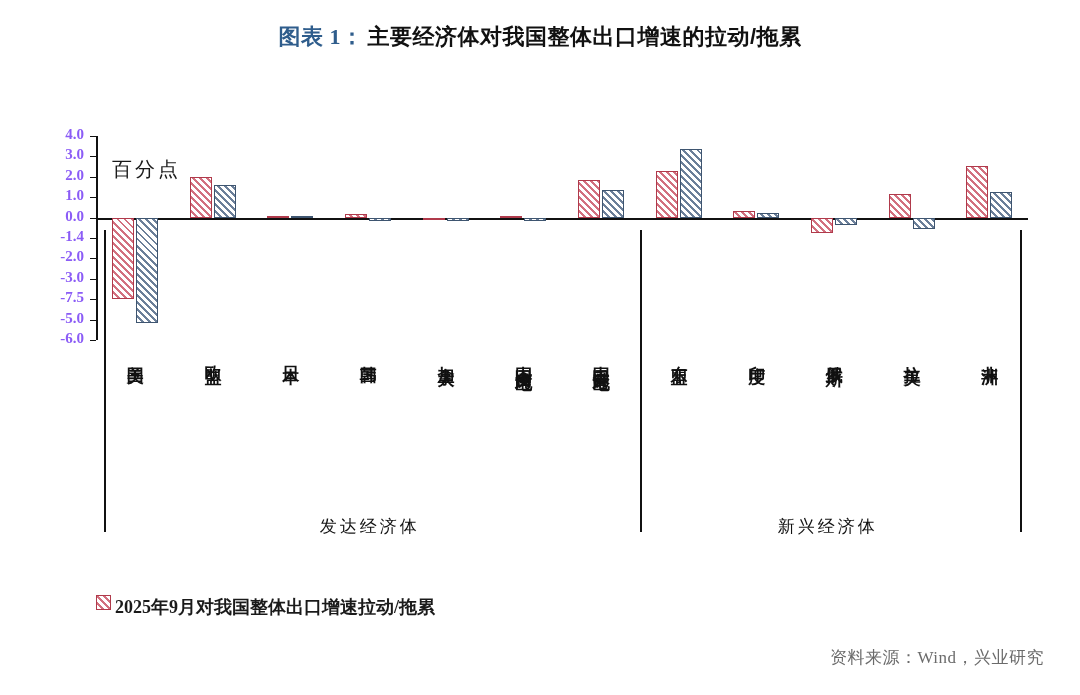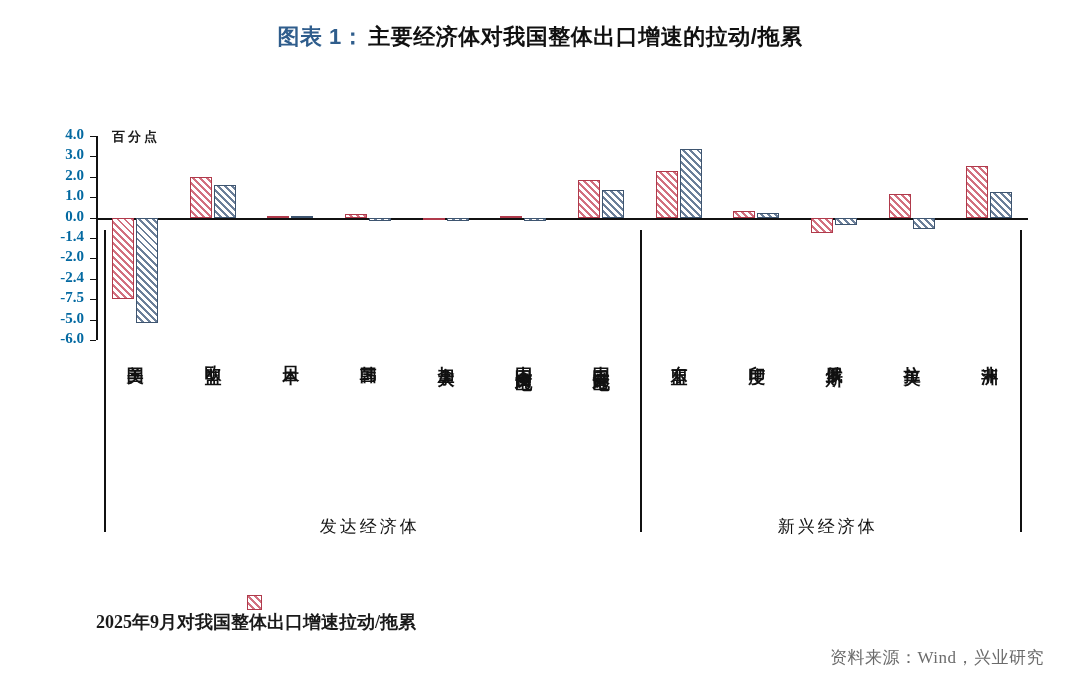--- a/index.html
+++ b/index.html
@@ -23,20 +23,21 @@
     left: 0;
     width: 1080px;
     text-align: center;
     font-size: 22px;
     font-weight: bold;
     letter-spacing: 0.5px;
   }
   .title-label {
     color: #2f5d8c;
     margin-right: 4px;
+    font-family: Liberation Serif, serif;
   }
   .title-text {
     color: #111111;
   }
 
   
   .chart-area {
     position: absolute;
     left: 0;
     top: 120px;
@@ -56,38 +57,38 @@
     left: 96px;
     width: 932px;
     height: 2px;
     background: #111111;
   }
   .ytick-label {
     position: absolute;
     width: 56px;
     text-align: right;
     font-size: 15px;
-    color: #0369a1;
+    color: #8b5cf6;
     font-family: "Liberation Serif", serif;
     font-weight: 600;
   }
   .ytick-mark {
     position: absolute;
     left: 90px;
     width: 6px;
     height: 1px;
     background: #111;
   }
 
   .unit-label {
     position: absolute;
     left: 112px;
-    top: 8px;
-    font-size: 13px;
-    font-weight: bold;
+    top: 36px;
+    font-size: 20px;
+    font-weight: normal;
     letter-spacing: 3px;
   }
 
   
   .bar {
     position: absolute;
     box-sizing: border-box;
     border: 1.6px solid #b03a4b;
   }
   .bar.sep {
@@ -143,22 +144,21 @@
     width: 932px;
     display: flex;
     align-items: center;
     justify-content: space-between;
     font-size: 18px;
     font-weight: bold;
     font-family: "Liberation Serif", serif;
   }
   .legend-item {
     display: flex;
-    align-items: center;
-    flex-direction: column;
+    align-items: flex-start;
   }
   .legend-swatch {
     width: 15px;
     height: 15px;
     box-sizing: border-box;
     margin-right: 4px;
     flex: 0 0 auto;
   }
   .legend-swatch.sep {
     border: 1.6px solid #b03a4b;
@@ -207,21 +207,21 @@
       <div class="ytick-label" style="left: 28px; top: 46.8px;">2.0</div>
       <div class="ytick-mark" style="top: 56.8px;"></div>
       <div class="ytick-label" style="left: 28px; top: 67.2px;">1.0</div>
       <div class="ytick-mark" style="top: 77.2px;"></div>
       <div class="ytick-label" style="left: 28px; top: 87.6px;">0.0</div>
       <div class="ytick-mark" style="top: 97.6px;"></div>
       <div class="ytick-label" style="left: 28px; top: 108px;">-1.4</div>
       <div class="ytick-mark" style="top: 118px;"></div>
       <div class="ytick-label" style="left: 28px; top: 128.4px;">-2.0</div>
       <div class="ytick-mark" style="top: 138.4px;"></div>
-      <div class="ytick-label" style="left: 28px; top: 148.8px;">-2.4</div>
+      <div class="ytick-label" style="left: 28px; top: 148.8px;">-3.0</div>
       <div class="ytick-mark" style="top: 158.8px;"></div>
       <div class="ytick-label" style="left: 28px; top: 169.2px;">-7.5</div>
       <div class="ytick-mark" style="top: 179.2px;"></div>
       <div class="ytick-label" style="left: 28px; top: 189.6px;">-5.0</div>
       <div class="ytick-mark" style="top: 199.6px;"></div>
       <div class="ytick-label" style="left: 28px; top: 210px;">-6.0</div>
       <div class="ytick-mark" style="top: 220px;"></div>
     </div>
 
   <div class="unit-label">百分点</div>

